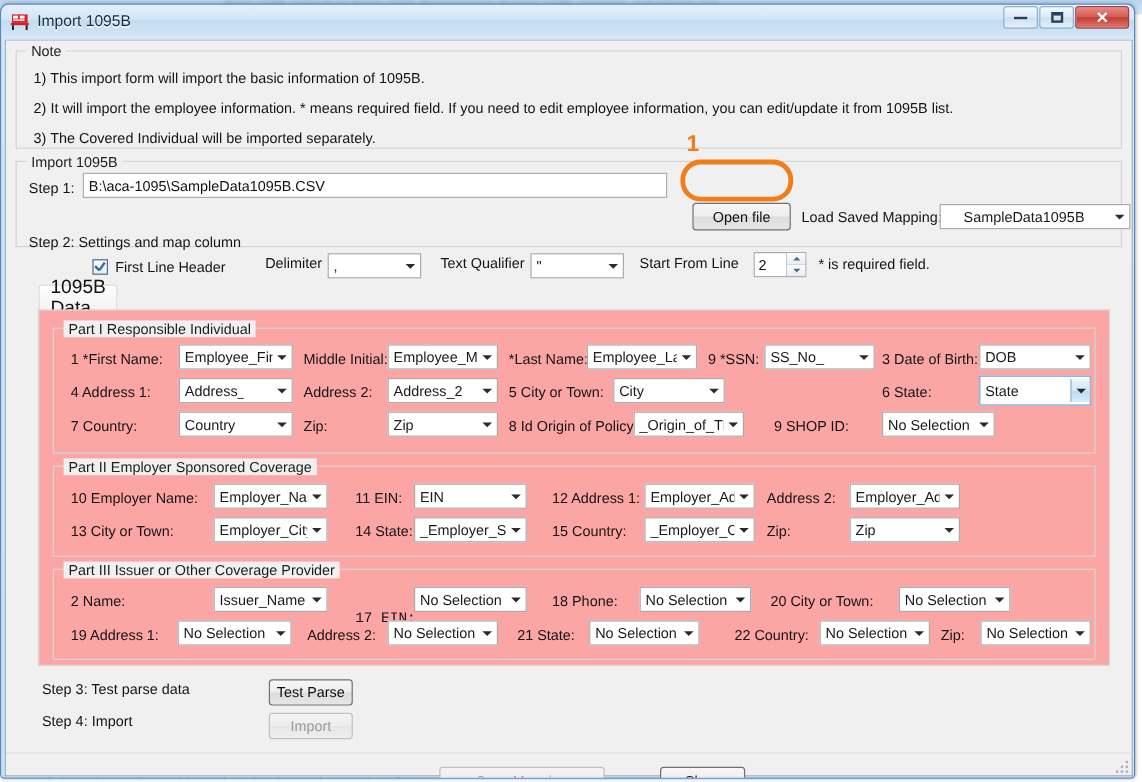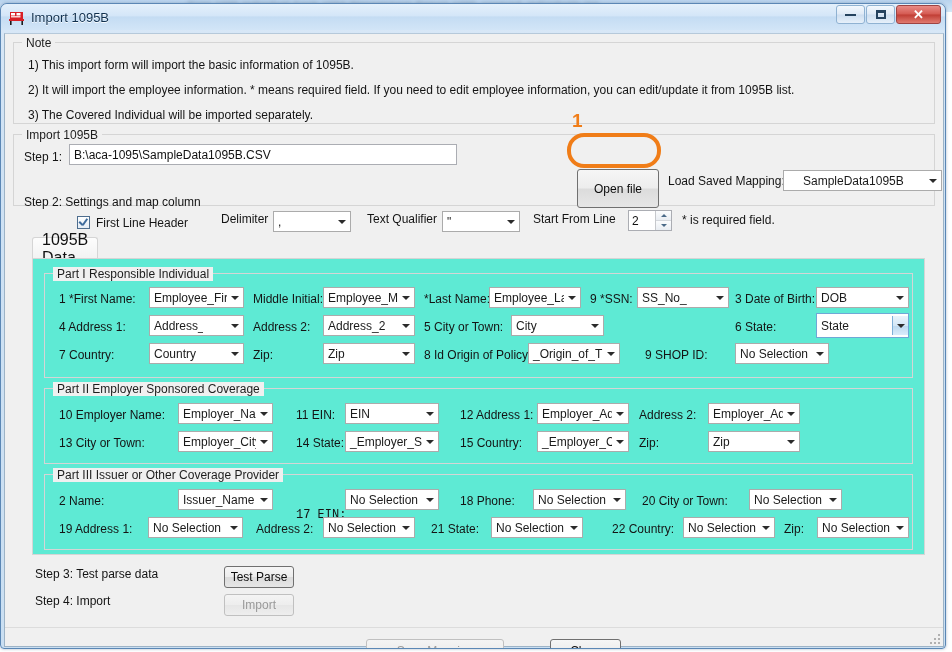--- a/index.html
+++ b/index.html
@@ -181,21 +181,21 @@
     position:absolute; left:0; top:0;
     height:22px; padding:3px 9px;
     border:1px solid #d5d5d5; border-bottom:none;
     background: linear-gradient(to bottom,#fdfdfd,#f2f2f2);
     border-radius:3px 3px 0 0;
     display:flex; align-items:center;
     font-size:16px; color:#111;
   }
   #tabbody {
     position:absolute; left:0; top:21px; width:893px; height:297px;
-    border:1px solid #d5d5d5; background:#5eead4;
+    border:1px solid #d5d5d5; background:#fca5a5;
   }
 
   
   #annot-ring {
     position:absolute; left:566px; top:129px;
     width:94px; height:35px;
     border: 4px solid #f07d18;
     border-radius: 17px;
     pointer-events:none;
   }
@@ -264,23 +264,23 @@
       <div class="lbl" style="left:14px; top:15px;">1) This import form will import the basic information of 1095B.</div>
       <div class="lbl" style="left:14px; top:40px;">2) It will import the employee information. * means required field. If you need to edit employee information, you can edit/update it from 1095B list.</div>
       <div class="lbl" style="left:14px; top:65px;text-align:center;">3) The Covered Individual will be imported separately.</div>
     </div>
 
     <div class="groupbox" style="left:8px; top:100px; width:922px; height:72px;">
       <div class="gb-title">Import 1095B</div>
     </div>
 
     <div class="lbl" style="left:19px; top:116px;">Step 1:</div>
-    <div class="textbox" style="left:64px; top:110px; width:388px;">B:\aca-1095\SampleData1095B.CSV</div>
-
-    <div class="btn" style="left:572px; top:135px; width:82px; height:39px;">Open file</div>
+    <div class="textbox" style="left:64px; top:110px; width:487px;">B:\aca-1095\SampleData1095B.CSV</div>
+
+    <div class="btn" style="left:572px; top:135px; width:82px; height:23px;">Open file</div>
 
     <div class="lbl" style="left:663px; top:140px;">Load Saved Mapping:</div>
     <div class="combo" style="left:778px; top:136px; width:159px;padding-left:15px;">
       <span class="val">SampleData1095B</span>
       <span class="arrow"></span>
     </div>
 
     <div class="lbl" style="left:19px; top:161px;">Step 2:  Settings and map column</div>
 
     <div class="cbox" style="left:72px; top:182px;">

